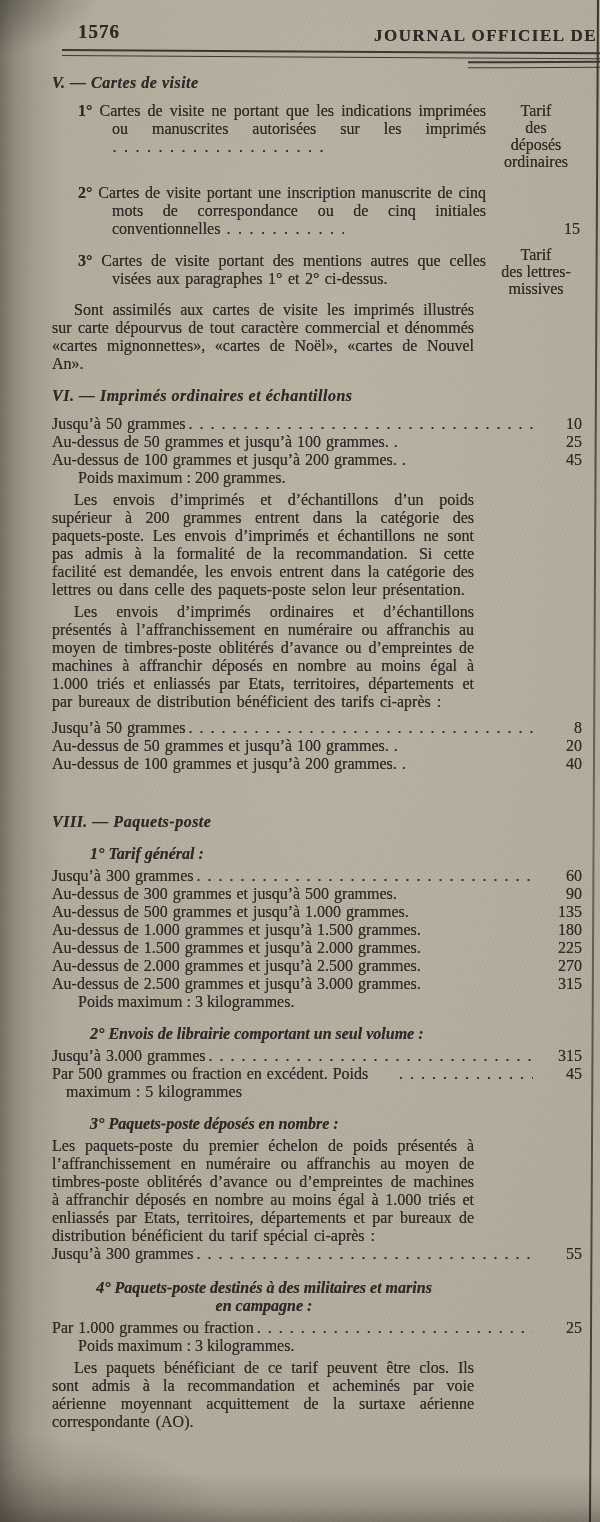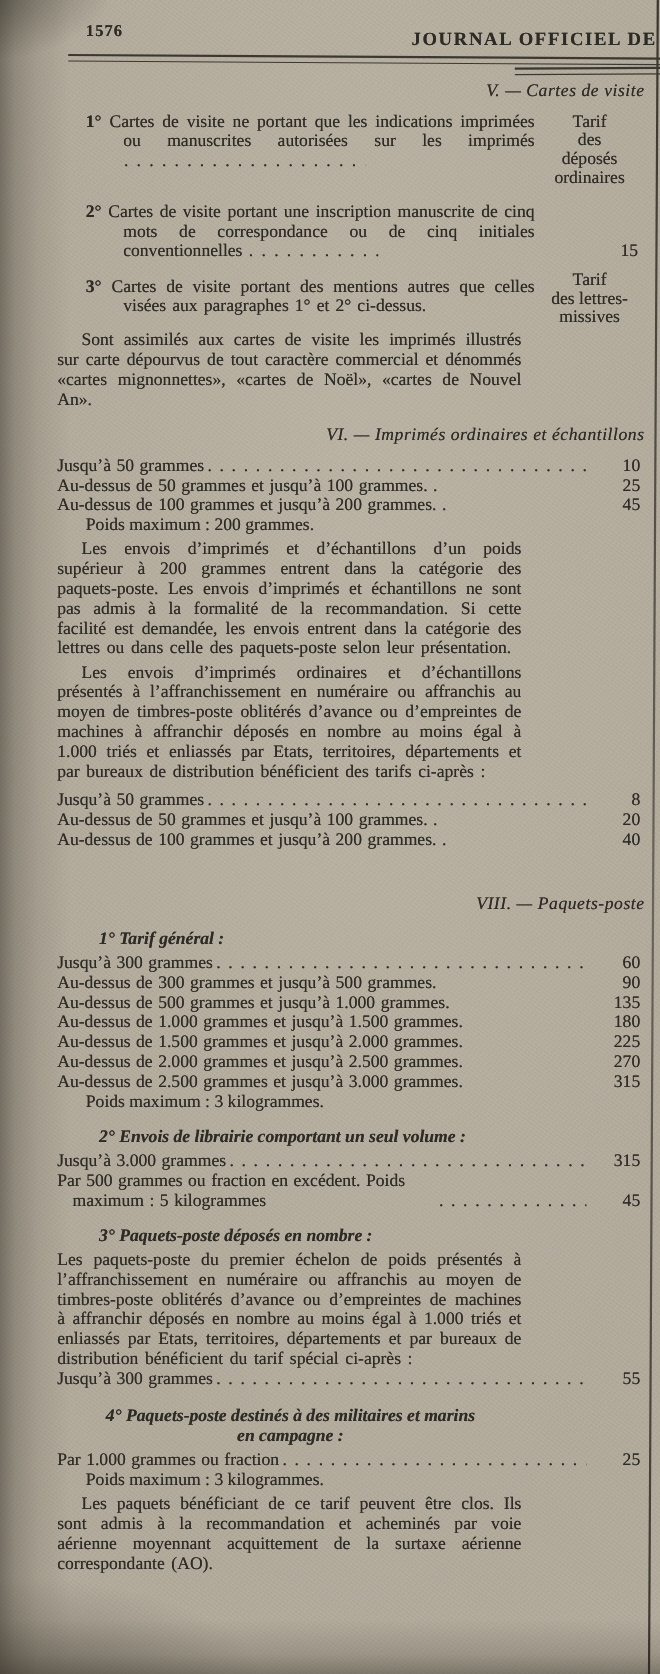--- a/index.html
+++ b/index.html
@@ -14,53 +14,53 @@
       linear-gradient(0deg, rgba(52,47,38,0.42) 0px, rgba(52,47,38,0.18) 18px, rgba(52,47,38,0) 50px),
       radial-gradient(320px 130px at 0px 1530px, rgba(50,45,36,0.40), rgba(50,45,36,0) 75%),
       radial-gradient(ellipse at 55% 30%, rgba(255,250,235,0.10), rgba(255,250,235,0) 70%),
       repeating-linear-gradient(37deg, rgba(0,0,0,0.028) 0 1px, rgba(0,0,0,0) 1px 3px),
       repeating-linear-gradient(-53deg, rgba(255,255,255,0.035) 0 1px, rgba(255,255,255,0) 1px 4px);
     text-shadow:0 0 0.6px rgba(45,42,35,0.75);
   }
   .edge-line { position:absolute; top:0; bottom:0; right:5px; width:2px;
     background:linear-gradient(180deg, rgba(35,32,26,0.85), rgba(35,32,26,0.5) 55%, rgba(35,32,26,0.85));
     transform:rotate(0.3deg); }
-  .pagenum { position:absolute; top:21px; left:78px; font-size:15px; font-weight:bold; letter-spacing:1px; }
+  .pagenum { position:absolute; top:21px; left:78px; font-size:19px; font-weight:bold; letter-spacing:1px; }
   .journal { position:absolute; top:26px; left:374px; font-size:17px; font-weight:bold;
     letter-spacing:1.5px; white-space:nowrap; }
   .rule-main { position:absolute; top:49px; left:62px; right:0; height:4px;
     border-top:2px solid #3b3831; border-bottom:1px solid #3b3831;
     transform:rotate(0.35deg); transform-origin:left center; }
   .rule-right { position:absolute; top:61px; left:468px; right:-2px; height:4px;
     border-top:2px solid #3b3831; border-bottom:1px solid #3b3831; transform:rotate(-0.3deg); }
 
   .content { position:absolute; top:70px; left:52px; right:14px; font-size:16px; line-height:18px; }
 
-  .shead { margin:4px 0 10px; font-size:16px; font-weight:normal; font-style:italic;
-    text-align:right; letter-spacing:0.5px; }
+  .shead { margin:4px 0 10px; font-size:16px; font-weight:bold; font-style:italic;
+    text-align:left; letter-spacing:0.5px; }
   .mt14 { margin-top:14px; } .mt20 { margin-top:20px; } .mt24 { margin-top:40px; }
   .subhead { margin:14px 0 4px; padding-left:38px; font-size:16px; font-weight:bold; font-style:italic; }
   .subhead4 { margin:16px 110px 4px 0; font-size:16px; font-weight:bold; font-style:italic; text-align:center; }
 
   .vitem { display:flex; align-items:flex-start; position:relative; }
   .vitem.mt14 { margin-top:14px; }
   .vleft { flex:1 1 auto; min-width:0; text-align:justify; word-spacing:1.5px; }
   .hang { padding-left:42px; text-indent:-34px;margin-left:18px; }
   .inum { font-weight:bold; }
   .vright { flex:0 0 100px; text-align:center; line-height:17px; }
   .vr3 { margin-top:-6px; }
   .idots { display:inline-block; overflow:hidden; white-space:nowrap;
     vertical-align:bottom; height:18px; line-height:18px; }
   .idots::after, .lead::after {
     content:". . . . . . . . . . . . . . . . . . . . . . . . . . . . . . . . . . . . . . . . . . . . . . . . . . . . . . . . . . . .";
     letter-spacing:1px; }
   .w220 { width:220px; } .w120 { width:118px; }
   .val-abs { position:absolute; right:6px; bottom:0; }
 
-  .trow { display:flex; align-items:flex-end; word-spacing:1px; }
+  .trow { display:flex; word-spacing:1px; }
   .lbl { flex:0 1 auto; min-width:0; }
   .hangr { padding-left:14px; text-indent:-14px; }
   .grow { flex:1 1 auto; }
   .maxw { max-width:330px; flex:0 0 auto; }
   .lead { flex:1 1 0; min-width:0; overflow:hidden; white-space:nowrap; margin:0 3px; height:18px; }
   .val { flex:0 0 46px; text-align:right; padding-right:4px; }
 
   .note { padding-left:26px; }
   .para { margin:4px 112px 0 0; text-align:justify; text-indent:22px; word-spacing:2px; }
   .para.np { text-indent:0; }

